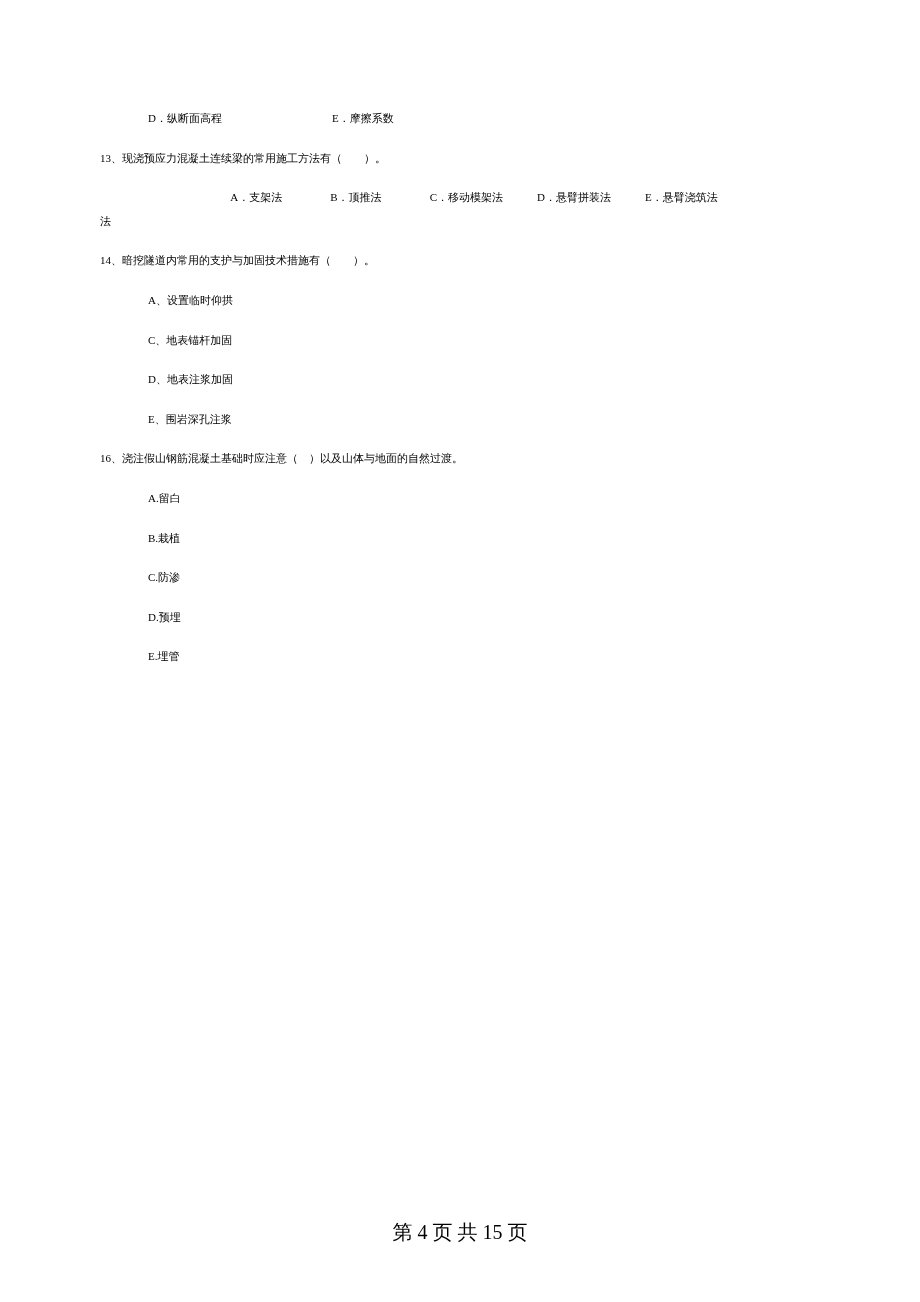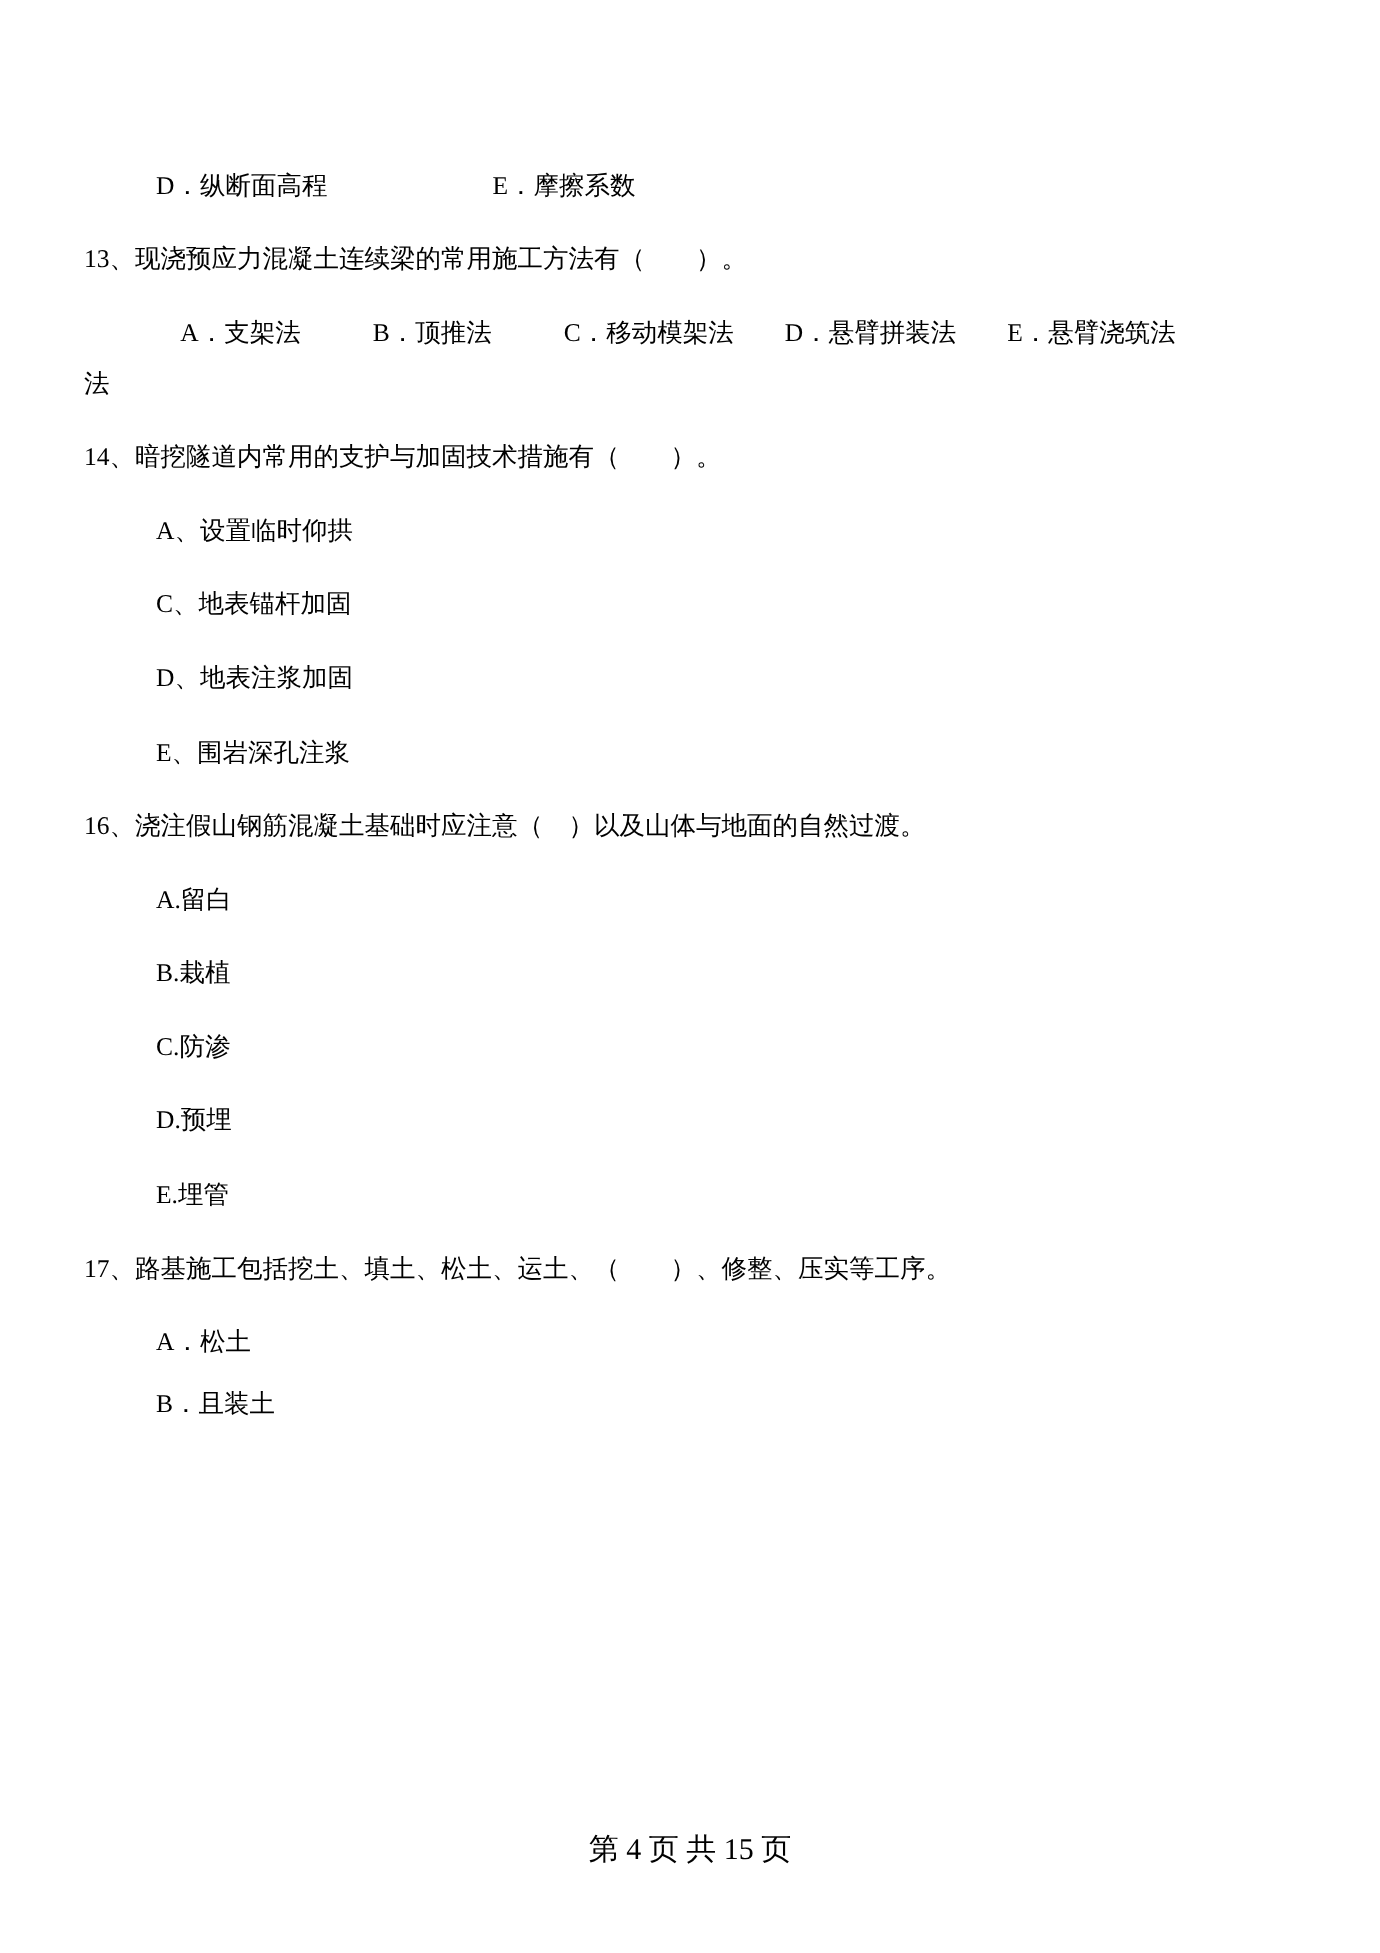--- a/index.html
+++ b/index.html
@@ -7,22 +7,22 @@
     padding: 0;
     background: #fff;
     font-family: "SimSun", "宋体", serif;
     color: #000;
     width: 920px;
     height: 1302px;
     position: relative;
     box-sizing: border-box;
   }
   .page {
-    padding: 110px 120px 0 56px;
-    font-size: 17px;
+    padding: 110px 120px 0 100px;
+    font-size: 11px;
     line-height: 1.6;
     font-family: Liberation Serif, serif;
   }
   .option-line {
     padding-left: 48px;
     margin: 0 0 22px 0;
   }
   .option-line-wide {
     padding-left: 48px;
     margin: 0 0 22px 0;
@@ -75,21 +75,16 @@
 
   <div class="question">
     <div class="stem">16、浇注假山钢筋混凝土基础时应注意（　）以及山体与地面的自然过渡。</div>
     <div class="option-line">A.留白</div>
     <div class="option-line">B.栽植</div>
     <div class="option-line">C.防渗</div>
     <div class="option-line">D.预埋</div>
     <div class="option-line">E.埋管</div>
   </div>
 
-  <div class="question">
-    <div class="stem">17、路基施工包括挖土、填土、松土、运土、（　　）、修整、压实等工序。</div>
-    <div class="option-line" style="margin-bottom:14px;">A．松土</div>
-    <div class="option-line">B．且装土</div>
-  </div>
 
 </div>
 
 <div class="footer">第 4 页 共 15 页</div>
 
 </body></html>

